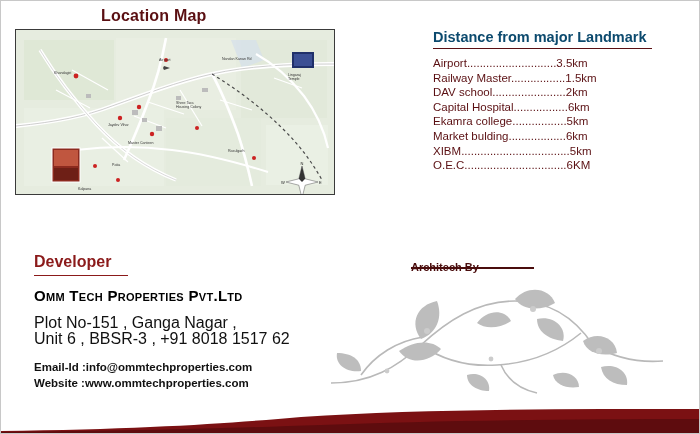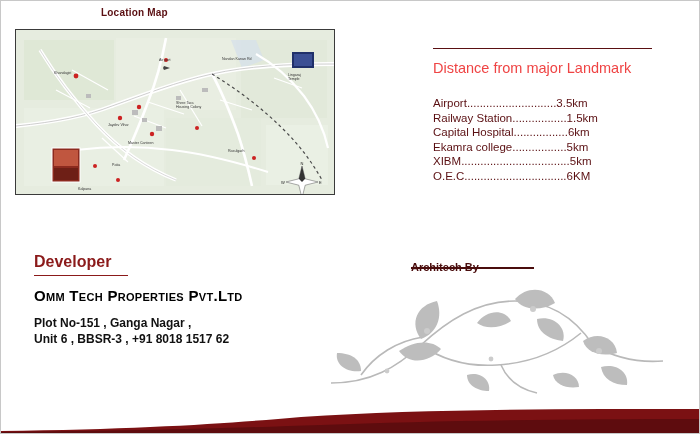--- a/index.html
+++ b/index.html
@@ -21,21 +21,21 @@
     border: 1px solid #c8c8c8;
     background: #ffffff;
     overflow: hidden;
   }
 
   
   .map-title {
     position: absolute;
     left: 100px;
     top: 6px;
-    font-size: 10px;
+    font-size: 16px;
     font-weight: bold;
     color: #5a0f12;
     letter-spacing: 0.2px;
     text-align: center;
   }
   .map-frame {
     position: absolute;
     left: 14px;
     top: 28px;
     width: 318px;
@@ -49,38 +49,36 @@
     left: 0; top: 0;
     width: 100%; height: 100%;
   }
 
   
   .dist-title {
     position: absolute;
     left: 432px;
     top: 28px;
     font-size: 14.5px;
-    font-weight: normal;
-    color: #ef4444;
-    margin-top: 31px;
+    font-weight: bold;
+    color: #0c4a6e;
   }
   .dist-underline {
     position: absolute;
     left: 432px;
     top: 47px;
     width: 219px;
     height: 1px;
     background: #5a0f12;
   }
   .dist-list {
     position: absolute;
     left: 432px;
     top: 55px;
     width: 250px;
-    margin-top: 40px;
   }
   .dist-row {
     font-size: 11.5px;
     color: #5a0f12;
     line-height: 14.6px;
     white-space: nowrap;
   }
   .dist-row .lbl { }
   .dist-row .dots { letter-spacing: 0px; }
   .dist-row .val { }
@@ -109,22 +107,22 @@
     font-size: 15px;
     font-weight: bold;
     color: #000000;
     letter-spacing: 0.3px;
     font-variant: small-caps;
   }
   .dev-addr {
     position: absolute;
     left: 33px;
     top: 314px;
-    font-size: 12px;
-    font-weight: bold;
+    font-size: 16px;
+    font-weight: normal;
     color: #111111;
     line-height: 16px;
   }
   .dev-contact {
     position: absolute;
     left: 33px;
     top: 358px;
     font-size: 11.5px;
     font-weight: bold;
     color: #111111;
@@ -273,42 +271,52 @@
   </div>
 
   <div class="dist-title">Distance from major Landmark</div>
   <div class="dist-underline"></div>
 
   <div class="dist-list">
     <div class="dist-row">
       <span class="lbl">Airport</span><span class="dots">............................</span><span class="val">3.5km</span>
     </div>
     <div class="dist-row">
-      <span class="lbl">Railway Station</span><span class="dots">.................</span><span class="val">1.5km</span>
+      <span class="lbl">Railway Master</span><span class="dots">.................</span><span class="val">1.5km</span>
+    </div>
+    <div class="dist-row">
+      <span class="lbl">DAV school</span><span class="dots">.......................</span><span class="val">2km</span>
     </div>
     <div class="dist-row">
       <span class="lbl">Capital Hospital</span><span class="dots">.................</span><span class="val">6km</span>
     </div>
     <div class="dist-row">
       <span class="lbl">Ekamra college</span><span class="dots">.................</span><span class="val">5km</span>
+    </div>
+    <div class="dist-row">
+      <span class="lbl">Market bulding</span><span class="dots">..................</span><span class="val">6km</span>
     </div>
     <div class="dist-row">
       <span class="lbl">XIBM</span><span class="dots">..................................</span><span class="val">5km</span>
     </div>
     <div class="dist-row">
       <span class="lbl">O.E.C</span><span class="dots">................................</span><span class="val">6KM</span>
     </div>
   </div>
 
   <div class="dev-title">Developer</div>
   <div class="dev-underline"></div>
   <div class="dev-company">Omm Tech Properties Pvt.Ltd</div>
   <div class="dev-addr">
     <div>Plot No-151 , Ganga Nagar ,</div>
     <div>Unit 6 , BBSR-3 , +91 8018 1517 62</div>
+  </div>
+  <div class="dev-contact">
+    <div>Email-Id :info@ommtechproperties.com</div>
+    <div>Website  :www.ommtechproperties.com</div>
   </div>
 
   <div class="arch-title">Architech By</div>
   <div class="arch-underline"></div>
 
   <svg class="flourish" viewBox="0 0 400 130" preserveAspectRatio="none">
     <g fill="none" stroke="#b9b9b9" stroke-width="1.6">
       <path d="M30 104 C 70 104, 96 88, 120 66 C 146 42, 176 22, 214 22 C 252 22, 276 42, 292 66"></path>
       <path d="M120 66 C 140 80, 166 88, 196 86 C 230 84, 258 72, 280 54"></path>
       <path d="M60 96 C 74 76, 96 62, 122 58"></path>

